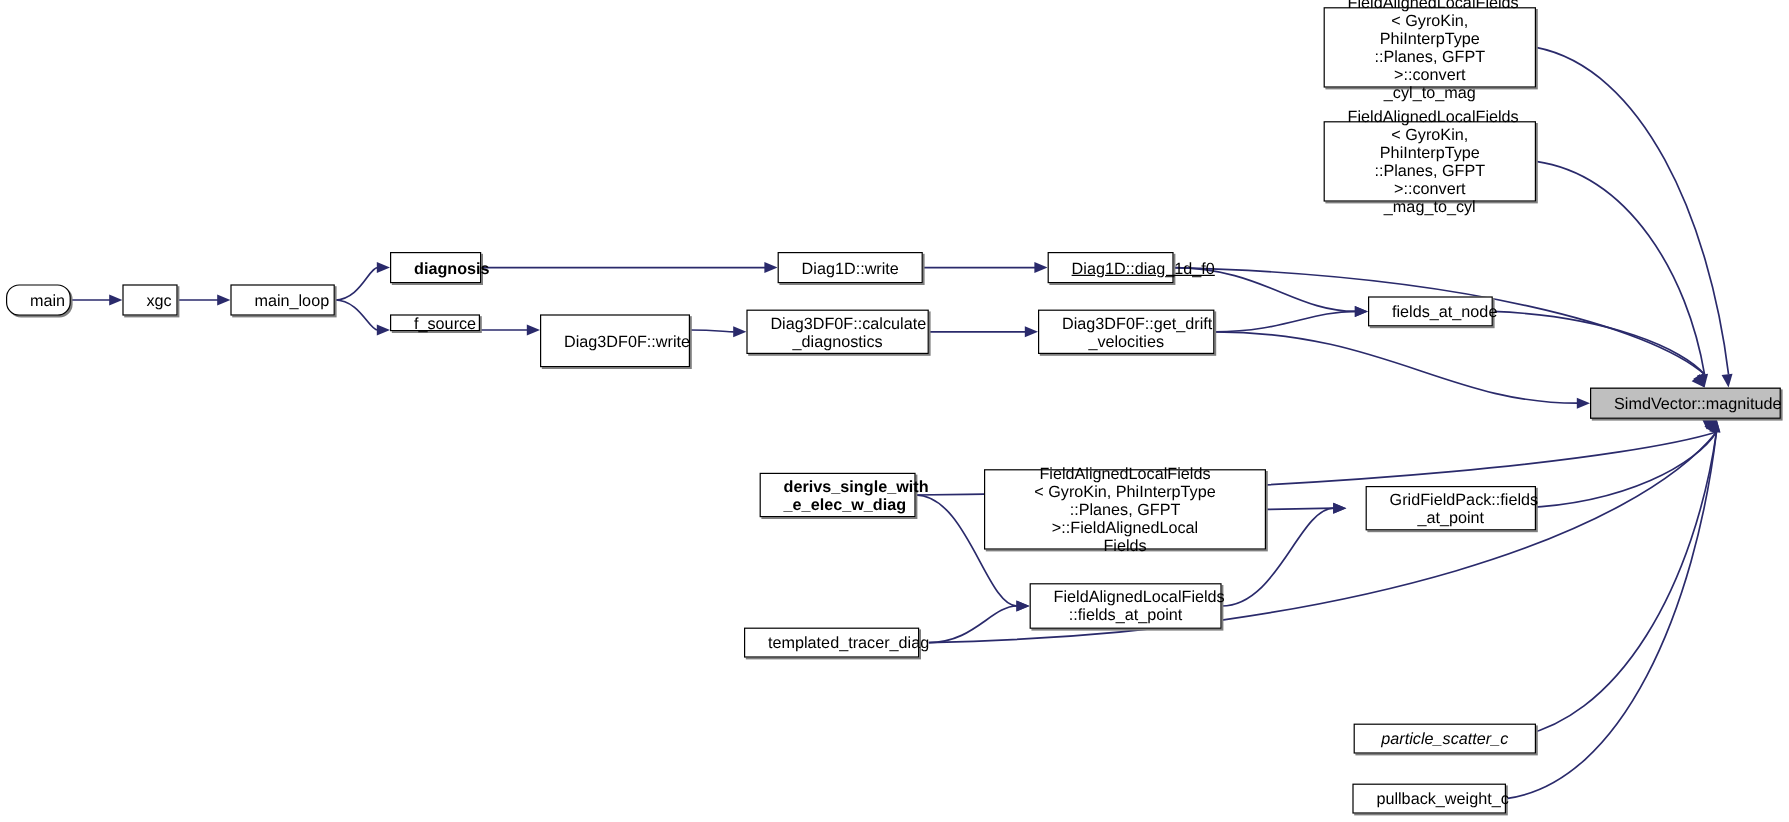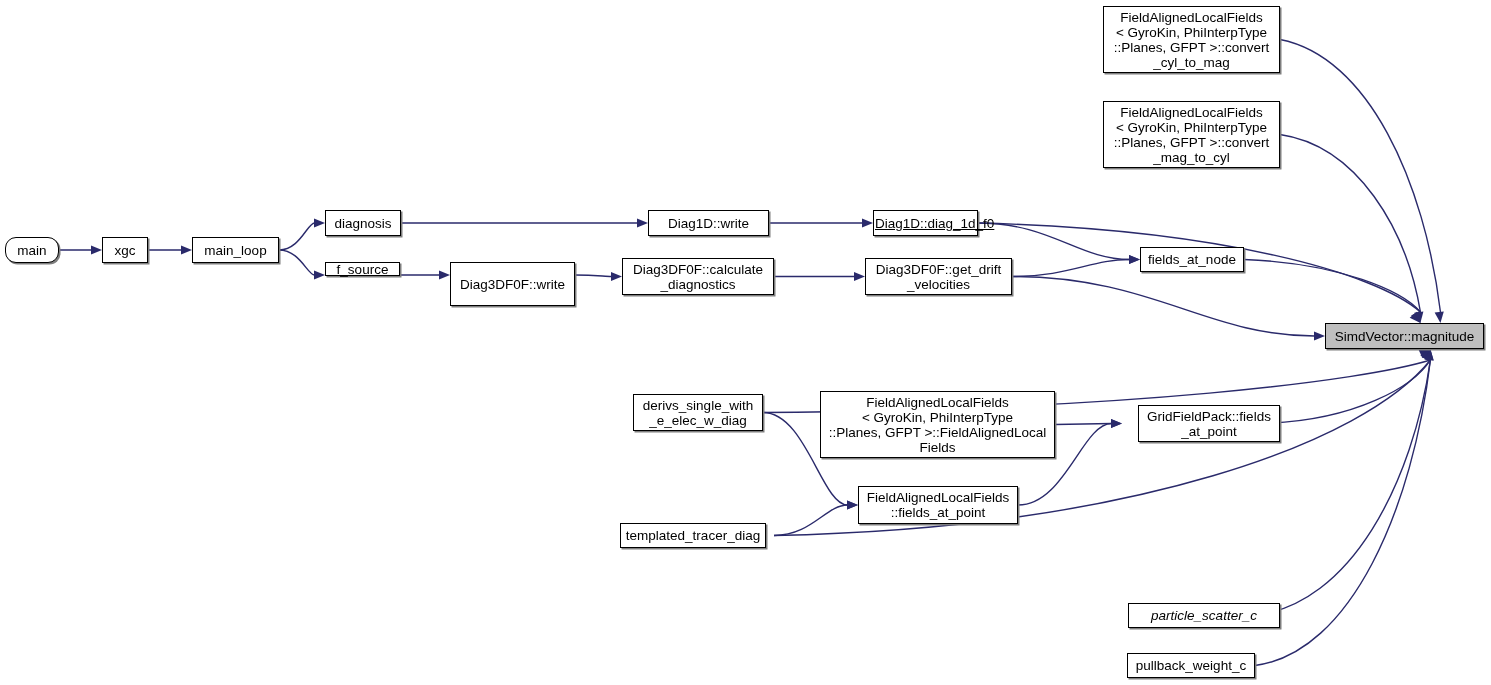--- a/index.html
+++ b/index.html
@@ -30,21 +30,21 @@
     display: flex;
     align-items: center;
     justify-content: center;
     text-align: center;
     color: #000000;
     font-size: 13.5px;
     line-height: 15px;
     letter-spacing: 0px;
     white-space: pre-line;
     box-shadow: 1.5px 1.5px 0 0 #7f7f7f;
-    padding: 0 1px;
+    padding: 0 19px;
   }
   .node-box.multiline {
     line-height: 15px;
   }
   .node-box.highlight {
     background: #bfbfbf;
   }
   .node-text {
     display: block;
     width: 100%;
@@ -114,40 +114,40 @@
         <path d="M1254,615.5 C1351.02,604.84 1412.76,482.25 1430.4,360" class="edge-path"></path>
         <polygon points="1430.4,349 1433.5165989884217,360.508553807728 1424.3961704956523,359.30116650106794" class="edge-head"></polygon>
         <path d="M1255,665.5 C1351.47,652.84 1412.8600000000001,507.25 1430.4,360" class="edge-path"></path>
         <polygon points="1430.4,349 1433.7602129474571,360.43979759207923 1424.6162081060475,359.4263009417265" class="edge-head"></polygon>
       </g>
   </svg>
   <div id="nodes-layer">
       <div class="node-box" style="left: 5px; top: 237px; width: 54px; height: 26px; border-radius: 11px;"><span class="node-text">main</span></div>
       <div class="node-box" style="left: 102px; top: 237px; width: 46px; height: 26px;"><span class="node-text">xgc</span></div>
       <div class="node-box" style="left: 192px; top: 237px; width: 87px; height: 26px;"><span class="node-text">main_loop</span></div>
-      <div class="node-box" style="left: 325px; top: 210px; width: 76px; height: 26px;"><span class="node-text">diagnosis</span></div>
+      <div class="node-box" style="left: 325px; top: 210px; width: 76px; height: 26px; font-weight: bold;"><span class="node-text">diagnosis</span></div>
       <div class="node-box" style="left: 325px; top: 262px; width: 75px; height: 14px;"><span class="node-text">f_source</span></div>
       <div class="node-box" style="left: 648px; top: 210px; width: 121px; height: 26px;"><span class="node-text">Diag1D::write</span></div>
       <div class="node-box" style="left: 450px; top: 262px; width: 125px; height: 44px;"><span class="node-text">Diag3DF0F::write</span></div>
       <div class="node-box multiline" style="left: 622px; top: 258px; width: 152px; height: 37px;"><span class="node-text">Diag3DF0F::calculate
 _diagnostics</span></div>
       <div class="node-box" style="left: 873px; top: 210px; width: 105px; height: 26px; text-decoration: underline;"><span class="node-text">Diag1D::diag_1d_f0</span></div>
       <div class="node-box multiline" style="left: 865px; top: 258px; width: 147px; height: 37px;"><span class="node-text">Diag3DF0F::get_drift
 _velocities</span></div>
       <div class="node-box" style="left: 1140px; top: 247px; width: 104px; height: 25px;"><span class="node-text">fields_at_node</span></div>
       <div class="node-box multiline" style="left: 1103px; top: 6px; width: 177px; height: 67px;"><span class="node-text">FieldAlignedLocalFields
 &lt; GyroKin, PhiInterpType
 ::Planes, GFPT &gt;::convert
 _cyl_to_mag</span></div>
       <div class="node-box multiline" style="left: 1103px; top: 101px; width: 177px; height: 67px;"><span class="node-text">FieldAlignedLocalFields
 &lt; GyroKin, PhiInterpType
 ::Planes, GFPT &gt;::convert
 _mag_to_cyl</span></div>
       <div class="node-box highlight" style="left: 1325px; top: 323px; width: 159px; height: 26px;"><span class="node-text">SimdVector::magnitude</span></div>
-      <div class="node-box multiline" style="left: 633px; top: 394px; width: 130px; height: 37px;"><span class="node-text">derivs_single_with
+      <div class="node-box multiline" style="left: 633px; top: 394px; width: 130px; height: 37px; font-weight: bold;"><span class="node-text">derivs_single_with
 _e_elec_w_diag</span></div>
       <div class="node-box multiline" style="left: 820px; top: 391px; width: 235px; height: 67px;"><span class="node-text">FieldAlignedLocalFields
 &lt; GyroKin, PhiInterpType
 ::Planes, GFPT &gt;::FieldAlignedLocal
 Fields</span></div>
       <div class="node-box multiline" style="left: 1138px; top: 405px; width: 142px; height: 37px;"><span class="node-text">GridFieldPack::fields
 _at_point</span></div>
       <div class="node-box multiline" style="left: 858px; top: 486px; width: 160px; height: 38px;"><span class="node-text">FieldAlignedLocalFields
 ::fields_at_point</span></div>
       <div class="node-box" style="left: 620px; top: 523px; width: 146px; height: 25px;"><span class="node-text">templated_tracer_diag</span></div>

